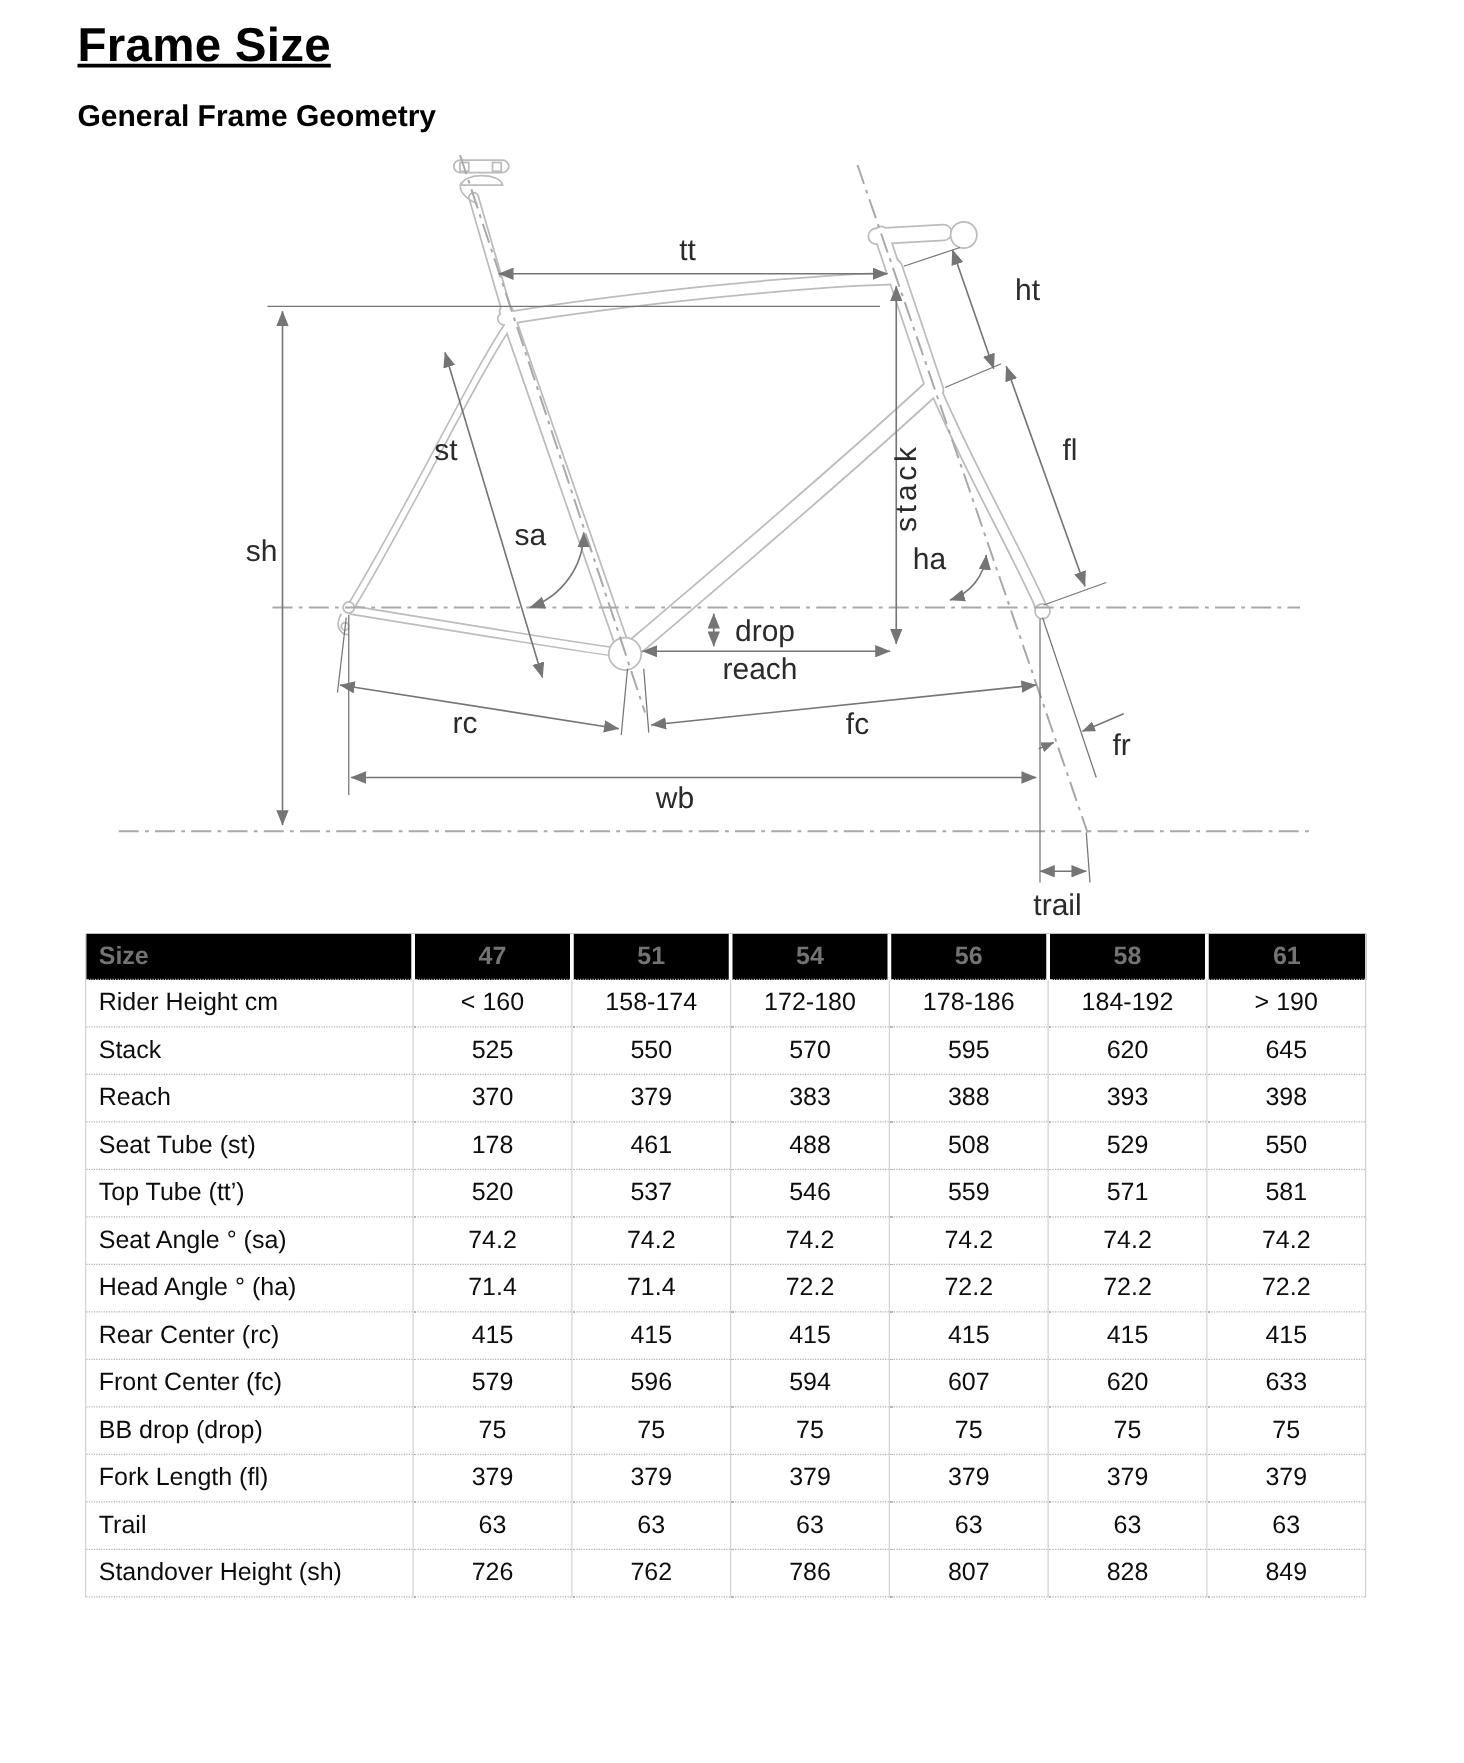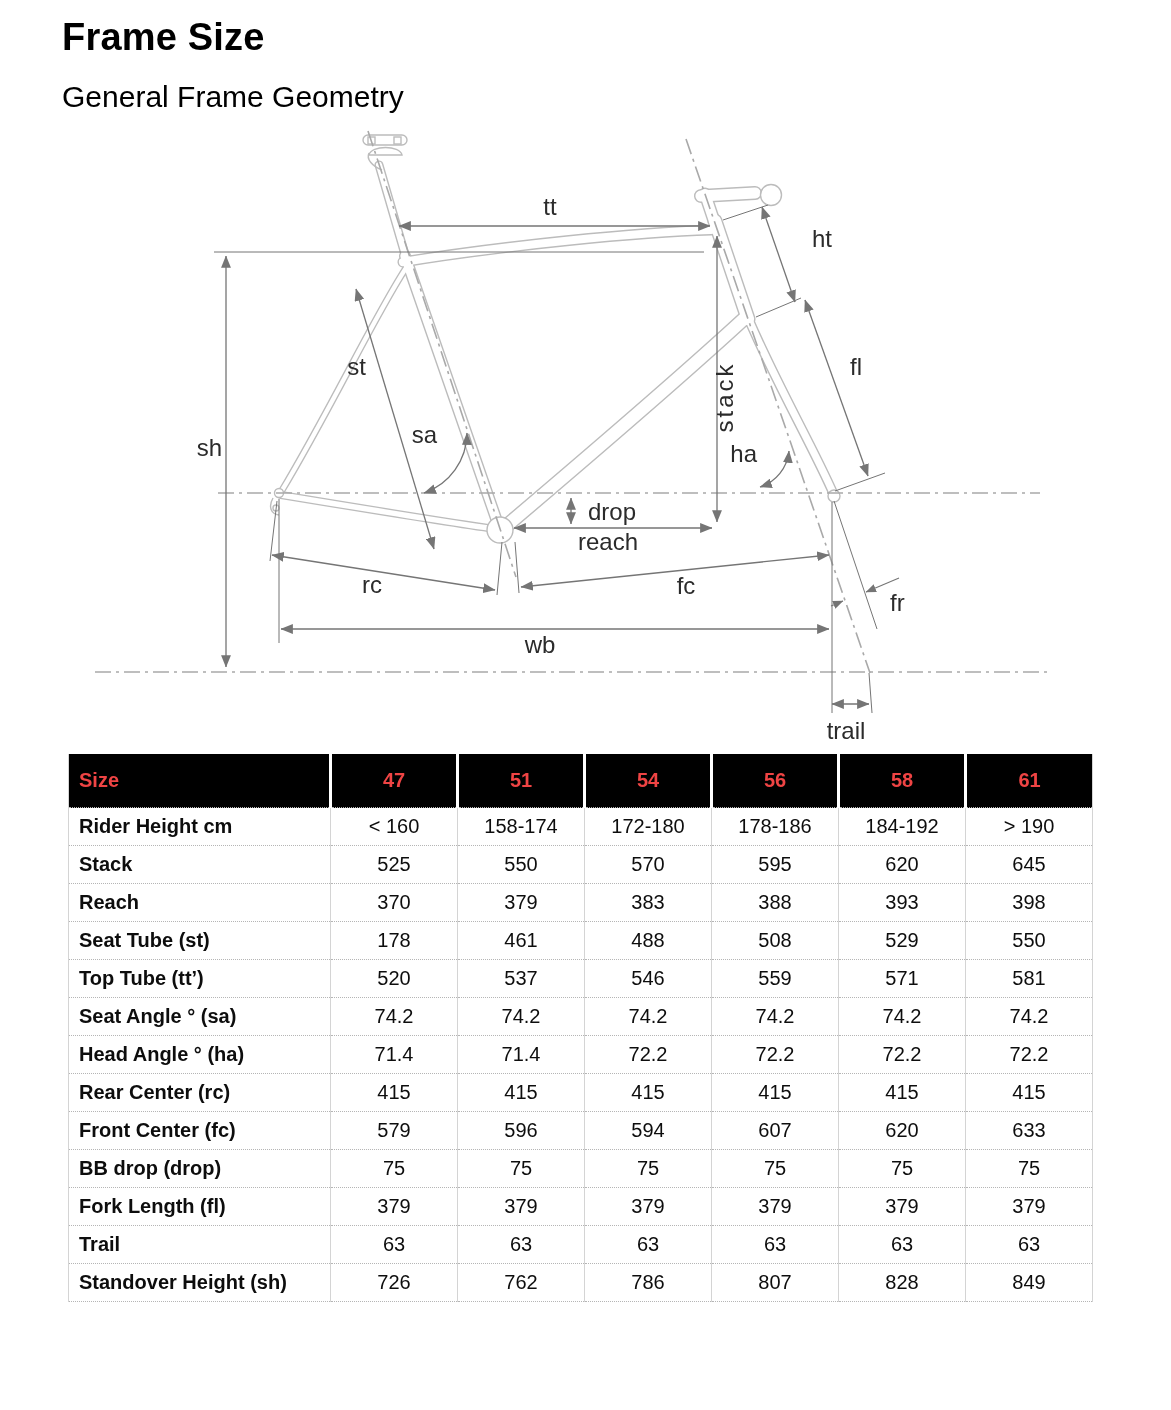--- a/index.html
+++ b/index.html
@@ -1,27 +1,27 @@
 <!DOCTYPE html>
 <html><head>
 <meta charset="utf-8">
 <style>
   html,body { margin:0; padding:0; background:#ffffff; }
   body { width:1171px; font-family:"Liberation Sans", sans-serif; color:#111; }
-  .page-title { font-size:38px; font-weight:700; color:#000; margin:0; padding:16px 0 0 62px; line-height:1.15; letter-spacing:.2px; }
-  .page-subtitle { font-size:30px; font-weight:400; color:#000; margin:0; padding:20px 0 0 62px; line-height:1.15; }
+  .page-title { font-size:38px; font-weight:700; color:#000; margin:0; padding:16px 0 0 62px; line-height:1.15; letter-spacing:.2px;text-decoration:underline; }
+  .page-subtitle { font-size:24px; font-weight:700; color:#000; margin:0; padding:20px 0 0 62px; line-height:1.15; }
   svg.geo { display:block; width:1171px; height:640px; }
 
   table.geo-table { border-collapse:collapse; table-layout:fixed; width:1024px; margin:0 0 22px 68px;
     border-left:1px solid #d4d4d4; border-right:1px solid #d4d4d4; border-bottom:1px dotted #b5b5b5;
     font-size:20px; }
-  table.geo-table thead th { background:#000; color:#ef4444; font-weight:700; height:53px; padding:0 10px;
+  table.geo-table thead th { background:#000; color:#737373; font-weight:700; height:36px; padding:0 10px;
     text-align:center; border-left:3px solid #fff; }
   table.geo-table thead th:first-child { text-align:left; border-left:none; }
-  table.geo-table tbody th { font-weight:700; text-align:left; padding:0 10px; height:37px;
+  table.geo-table tbody th { font-weight:400; text-align:left; padding:0 10px; height:37px;
     border-top:1px dotted #b5b5b5; color:#0d0d0d; }
   table.geo-table tbody td { font-weight:400; text-align:center; padding:0 10px; height:37px;
     border-top:1px dotted #b5b5b5; border-left:1px solid #d4d4d4; color:#0d0d0d; }
 
   .dimlabel { font-family:"Liberation Sans", sans-serif; font-size:24px; fill:#2b2b2b; }
 </style>
 </head>
 <body>
 
 <h1 class="page-title">Frame Size</h1>

